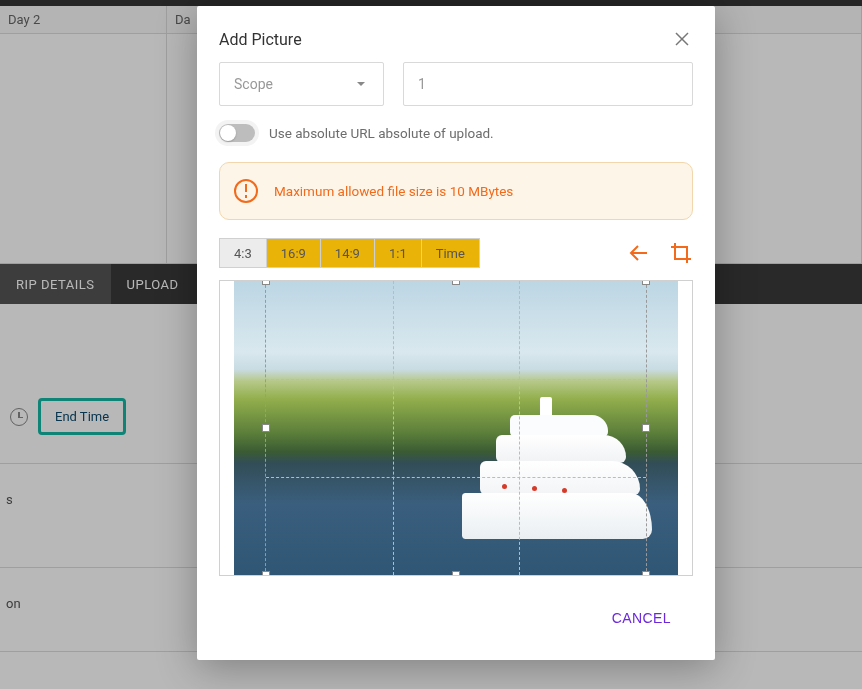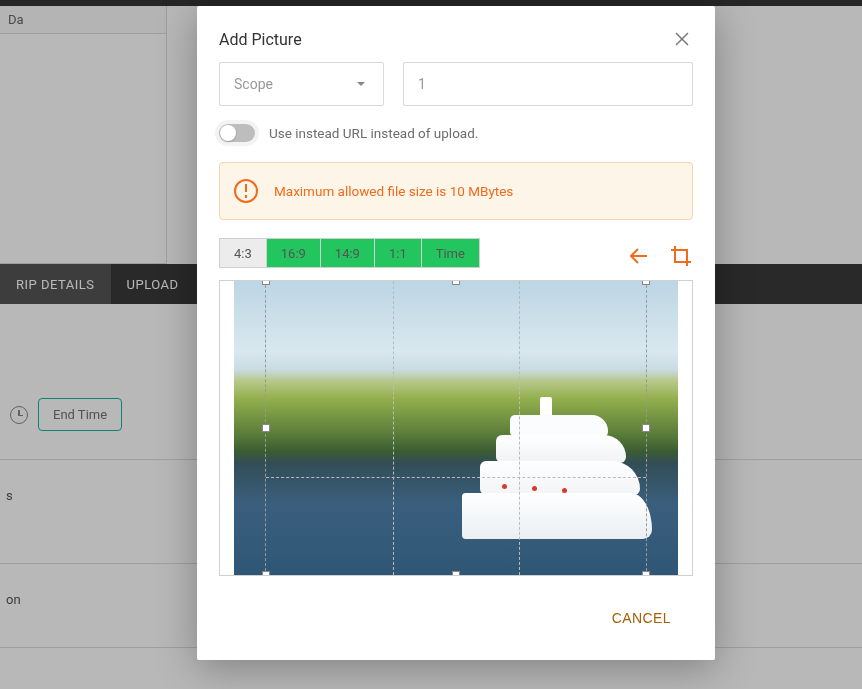--- a/index.html
+++ b/index.html
@@ -15,21 +15,21 @@
   .bg .grid .col:nth-child(2) { flex: 1; }
   .bg .grid .hdr { height: 28px; line-height: 28px; padding-left: 8px; font-size: 13px; color: #666; border-bottom: 1px solid #ddd; background: #fafafa; }
   .bg .tabs { height: 40px; background: #3a3a3a; display: flex; align-items: center; color: #fff; font-size: 13px; letter-spacing: 0.5px; }
   .bg .tabs span { padding: 0 16px; white-space: nowrap; }
   .bg .tabs .sel { background: #555; height: 100%; display: flex; align-items: center; }
   .bg .below { padding: 14px 0 0 0; }
   .bg .timefield { display: flex; align-items: center; gap: 10px; margin: 80px 0 0 10px; }
   .bg .clock { width: 18px; height: 18px; border: 1.5px solid #888; border-radius: 50%; position: relative; }
   .bg .clock::before { content: ""; position: absolute; left: 7px; top: 3px; width: 1.5px; height: 6px; background: #888; }
   .bg .clock::after { content: ""; position: absolute; left: 7px; top: 8px; width: 5px; height: 1.5px; background: #888; }
-  .bg .endtime { border: 1px solid #14b8a6; border-radius: 4px; padding: 8px 14px; font-size: 13px; color: #737373; background: #fff; }
+  .bg .endtime { border: 3px solid #14b8a6; border-radius: 4px; padding: 8px 14px; font-size: 13px; color: #0c4a6e; background: #fff; }
   .bg .sep { height: 1px; background: #ddd; margin: 28px 0 0 0; }
   .bg .stub { font-size: 13px; color: #555; padding: 28px 0 0 6px; }
 
   
   .scrim { position: absolute; inset: 0; background: rgba(0,0,0,0.28); }
 
   
   .modal { position: absolute; left: 197px; top: 6px; width: 518px; background: #fff; border-radius: 2px; box-shadow: 0 8px 40px rgba(0,0,0,0.3); padding: 0 0 22px 0; }
   .modal-head { display: flex; align-items: center; justify-content: space-between; padding: 22px 22px 12px 22px; }
   .modal-title { font-size: 16px; color: #333; font-weight: 400; }
@@ -40,28 +40,28 @@
   .select { flex: 1; height: 44px; border: 1px solid #d9d9d9; border-radius: 2px; display: flex; align-items: center; justify-content: space-between; padding: 0 14px; color: #999; font-size: 14px; background: #fff; }
   .select .caret { width: 16px; height: 16px; }
   .select .caret svg { width: 16px; height: 16px; fill: #888; }
   .numfield { width: 290px; height: 44px; border: 1px solid #d9d9d9; border-radius: 2px; display: flex; align-items: center; padding: 0 14px; color: #999; font-size: 14px; background: #fff; }
 
   .toggle-row { display: flex; align-items: center; gap: 14px; padding: 0 22px 20px 22px; }
   .toggle { width: 36px; height: 18px; border-radius: 9px; background: #bdbdbd; position: relative; box-shadow: 0 0 0 4px #f3f3f3; }
   .toggle::after { content: ""; position: absolute; left: 1px; top: 1px; width: 16px; height: 16px; border-radius: 50%; background: #fff; box-shadow: 0 1px 2px rgba(0,0,0,0.2); }
   .toggle-label { font-size: 13.5px; color: #6d6d6d; }
 
-  .alert { margin: 0 22px 18px 22px; border: 1px solid #f2d6ad; background: #fdf5e8; border-radius: 4px; padding: 16px 14px; display: flex; align-items: center; gap: 16px; }
+  .alert { margin: 0 22px 18px 22px; border: 1px solid #f2d6ad; background: #fdf5e8; border-radius: 10px; padding: 16px 14px; display: flex; align-items: center; gap: 16px; }
   .alert-icon { width: 24px; height: 24px; border: 2px solid #f26a1b; border-radius: 50%; display: flex; align-items: center; justify-content: center; flex-shrink: 0; }
   .alert-icon svg { width: 4px; height: 14px; }
   .alert-text { color: #f26a1b; font-size: 13.5px; }
 
-  .ratio-row { display: flex; align-items: flex-end; justify-content: space-between; padding: 0 22px 12px 22px; }
+  .ratio-row { display: flex; align-items: center; justify-content: space-between; padding: 0 22px 12px 22px; }
   .ratio-group { display: flex; }
-  .ratio-btn { height: 30px; padding: 0 14px; border: 1px solid #d0d0d0; background: #22c55e; font-size: 13px; color: #555; display: flex; align-items: center; margin-left: -1px; cursor: pointer; }
+  .ratio-btn { height: 30px; padding: 0 14px; border: 1px solid #d0d0d0; background: #eab308; font-size: 13px; color: #555; display: flex; align-items: center; margin-left: -1px; cursor: pointer; }
   .ratio-btn:first-child { margin-left: 0; }
   .ratio-btn.active { background: #ececec; }
   .tool-icons { display: flex; align-items: center; gap: 18px; }
   .tool-icons .ticon { width: 24px; height: 24px; display: flex; align-items: center; justify-content: center; cursor: pointer; }
   .tool-icons svg { stroke: #f26a1b; fill: none; stroke-width: 2; }
 
   .preview { margin: 0 22px; border: 1px solid #d0d0d0; height: 296px; position: relative; overflow: hidden; background: #fff; display: flex; align-items: center; justify-content: center; }
   .image { width: 444px; height: 294px; position: relative; background: linear-gradient(to bottom, #bcd6e4 0%, #d9e8ee 24%, #c9dce3 30%, #b7c98a 34%, #93af4d 40%, #5a7d3a 52%, #3b5c33 58%, #324d57 62%, #3a5f7e 76%, #2f5674 100%); }
   
   .ship { position: absolute; right: 26px; bottom: 36px; width: 190px; height: 150px; }
@@ -80,29 +80,32 @@
   .crop .gh { left: 0; right: 0; height: 0; border-top: 1px dashed #bbb; }
   .crop .gv1 { left: 33.33%; } .crop .gv2 { left: 66.66%; }
   .crop .gh1 { top: 33.33%; } .crop .gh2 { top: 66.66%; }
   .handle { position: absolute; width: 8px; height: 8px; background: #fff; border: 1px solid #888; }
   .h-tl { left: -4px; top: -4px; } .h-tr { right: -4px; top: -4px; }
   .h-bl { left: -4px; bottom: -4px; } .h-br { right: -4px; bottom: -4px; }
   .h-tm { left: calc(50% - 4px); top: -4px; } .h-bm { left: calc(50% - 4px); bottom: -4px; }
   .h-ml { left: -4px; top: calc(50% - 4px); } .h-mr { right: -4px; top: calc(50% - 4px); }
 
   .actions { display: flex; justify-content: flex-end; align-items: center; gap: 8px; padding: 22px 24px 0 0; }
-  .btn-cancel { height: 40px; padding: 0 20px; background: #fff; border: none; color: #a16207; font-size: 14px; letter-spacing: 0.4px; cursor: pointer; }
+  .btn-cancel { height: 40px; padding: 0 20px; background: #fff; border: none; color: #6d28d9; font-size: 14px; letter-spacing: 0.4px; cursor: pointer; }
   .btn-upload { height: 40px; padding: 0 24px; background: #f26a1b; border: none; color: #fff; font-size: 14px; font-weight: 600; letter-spacing: 0.6px; border-radius: 3px; cursor: pointer; }
 </style>
 </head>
 <body>
 
 <div class="bg">
   <div class="topbar"></div>
   <div class="grid">
+    <div class="col">
+        <div class="hdr">Day 2</div>
+      </div>
     <div class="col">
         <div class="hdr">Da</div>
       </div>
   </div>
   <div class="tabs">
     <span class="sel">RIP DETAILS</span>
     <span>UPLOAD</span>
   </div>
   <div class="below">
     <div class="timefield">
@@ -139,21 +142,21 @@
           </svg>
       </span>
     </div>
     <div class="numfield">
       <span>1</span>
     </div>
   </div>
 
   <div class="toggle-row">
     <div class="toggle"></div>
-    <div class="toggle-label">Use instead URL instead of upload.</div>
+    <div class="toggle-label">Use absolute URL absolute of upload.</div>
   </div>
 
   <div class="alert">
     <div class="alert-icon">
       <svg viewBox="0 0 4 14">
           <rect x="1" y="0" width="2" height="8" fill="#f26a1b"></rect>
           <rect x="1" y="11" width="2" height="3" fill="#f26a1b"></rect>
         </svg>
     </div>
     <div class="alert-text">Maximum allowed file size is 10 MBytes</div>

